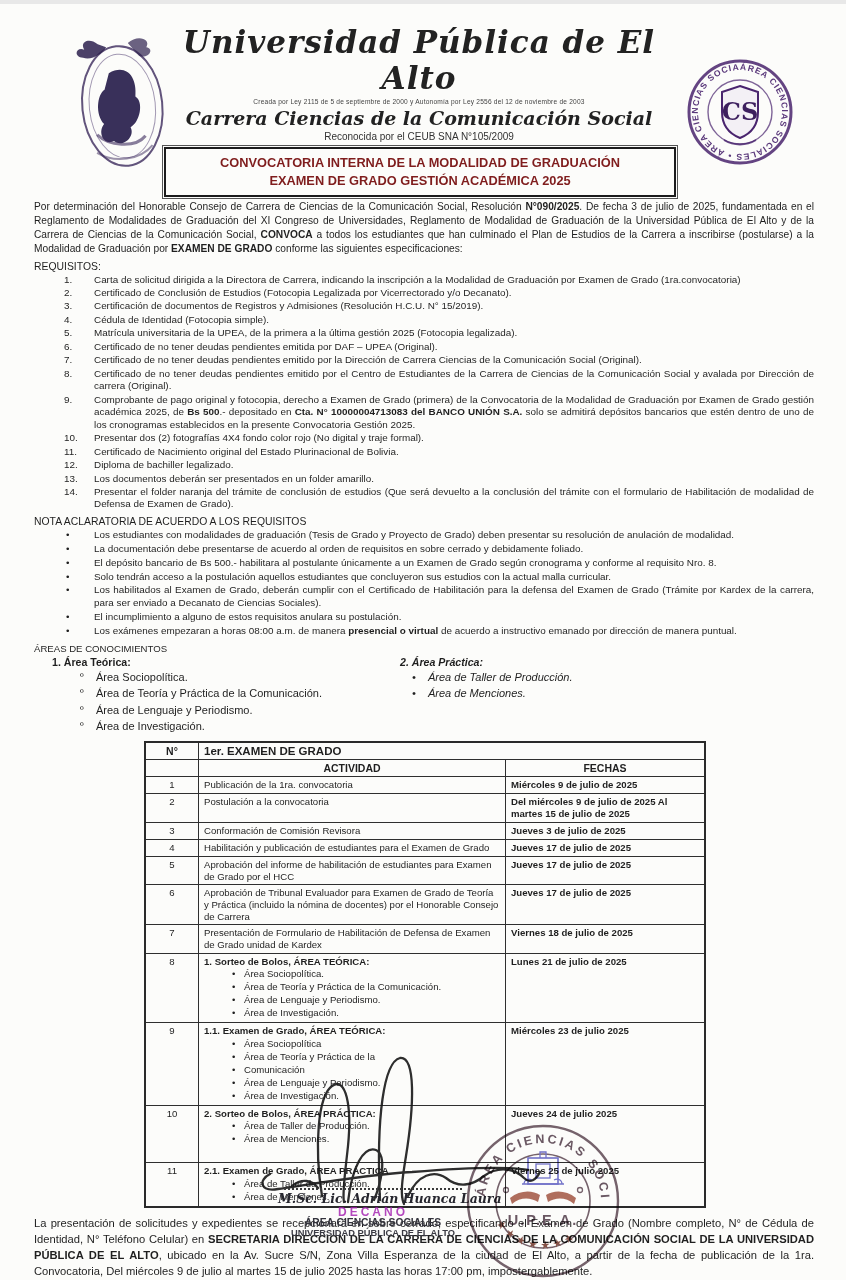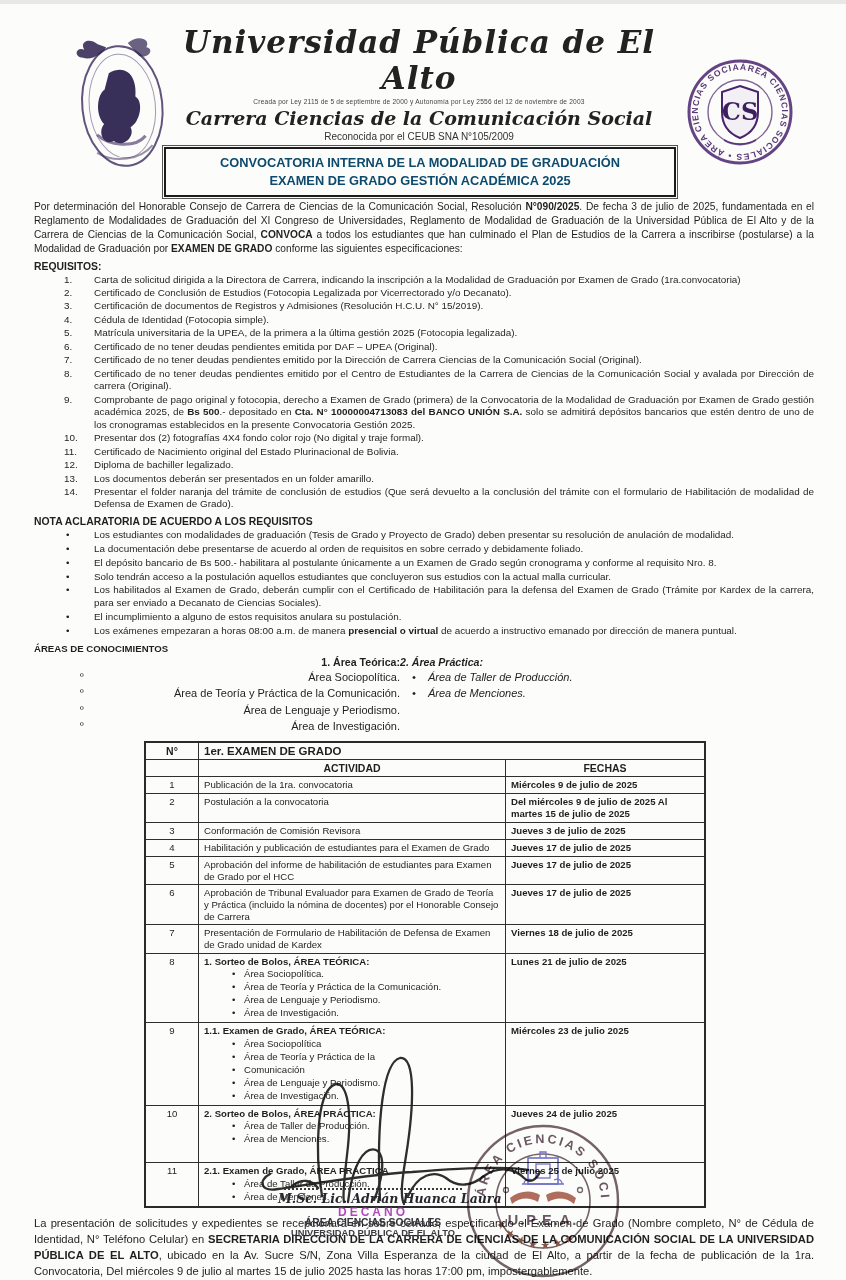--- a/index.html
+++ b/index.html
@@ -16,40 +16,40 @@
   .seal-right{position:absolute; right:18px; top:38px;}
   .hdr-center{position:absolute; left:130px; right:140px; top:6px; text-align:center;}
   .uni-name{font-family:"DejaVu Serif", serif; font-style:italic; font-weight:bold;
     font-size:31px; letter-spacing:1px; color:#222;}
   .law-line{font-size:6.6px; color:#444; margin-top:2px; letter-spacing:.2px;}
   .carrera{font-family:"DejaVu Serif", serif; font-style:italic; font-weight:bold;
     font-size:19px; color:#222; margin-top:2px;}
   .recon{font-size:10px; color:#333; margin-top:2px;}
   .title-box{
     margin:5px auto 0; width:492px; border:2px solid #1c1c1c; outline:1px solid #555; outline-offset:1px;
-    padding:5px 8px; font-weight:bold; font-size:12.8px; line-height:1.4; color:#0c4a6e;
+    padding:5px 8px; font-weight:bold; font-size:12.8px; line-height:1.4; color:#7f1d1d;
   }
 
   
   .p{font-size:10.2px; line-height:1.36; text-align:justify; margin:4px 0;}
-  .sec-h{font-size:10.4px; font-weight:bold; margin:5px 0 2px;}
+  .sec-h{font-size:10.4px; font-weight:normal; margin:5px 0 2px;}
   b,.bold{font-weight:bold;}
 
   ol.req{list-style:none; counter-reset:rq; margin:2px 0 4px 0; padding:0 0 0 30px;}
   ol.req>li{counter-increment:rq; position:relative; padding-left:30px;
     font-size:9.9px; line-height:1.26; text-align:justify; margin-bottom:1px;}
   ol.req>li::before{content:counter(rq) "."; position:absolute; left:0; width:24px;}
 
   ul.nota{list-style:none; margin:2px 0 3px 0; padding:0 0 0 30px;}
   ul.nota>li{position:relative; padding-left:30px; font-size:9.9px; line-height:1.3;
     text-align:justify; margin-bottom:1px;}
   ul.nota>li::before{content:"•"; position:absolute; left:2px;}
 
   .areas-cols{display:flex; margin:1px 0 6px 18px;}
-  .area-col1{width:348px;text-align:right;}
+  .area-col1{width:348px;}
   .area-col2{width:300px;font-style:italic;}
   .area-title{font-weight:bold; font-size:10.6px; margin-bottom:1px;}
   ul.area{list-style:none; margin:0; padding:0 0 0 28px;}
   .area-col2 ul.area{padding-left:12px;}
   ul.area>li{position:relative; padding-left:16px; font-size:11px; line-height:1.5;}
   .area-col1 ul.area>li::before{content:"º"; position:absolute; left:0; font-size:10px;}
   .area-col2 ul.area>li::before{content:"•"; position:absolute; left:0;}
 
   
   table.cron{border-collapse:collapse; margin:2px 0 8px 110px; width:562px;

